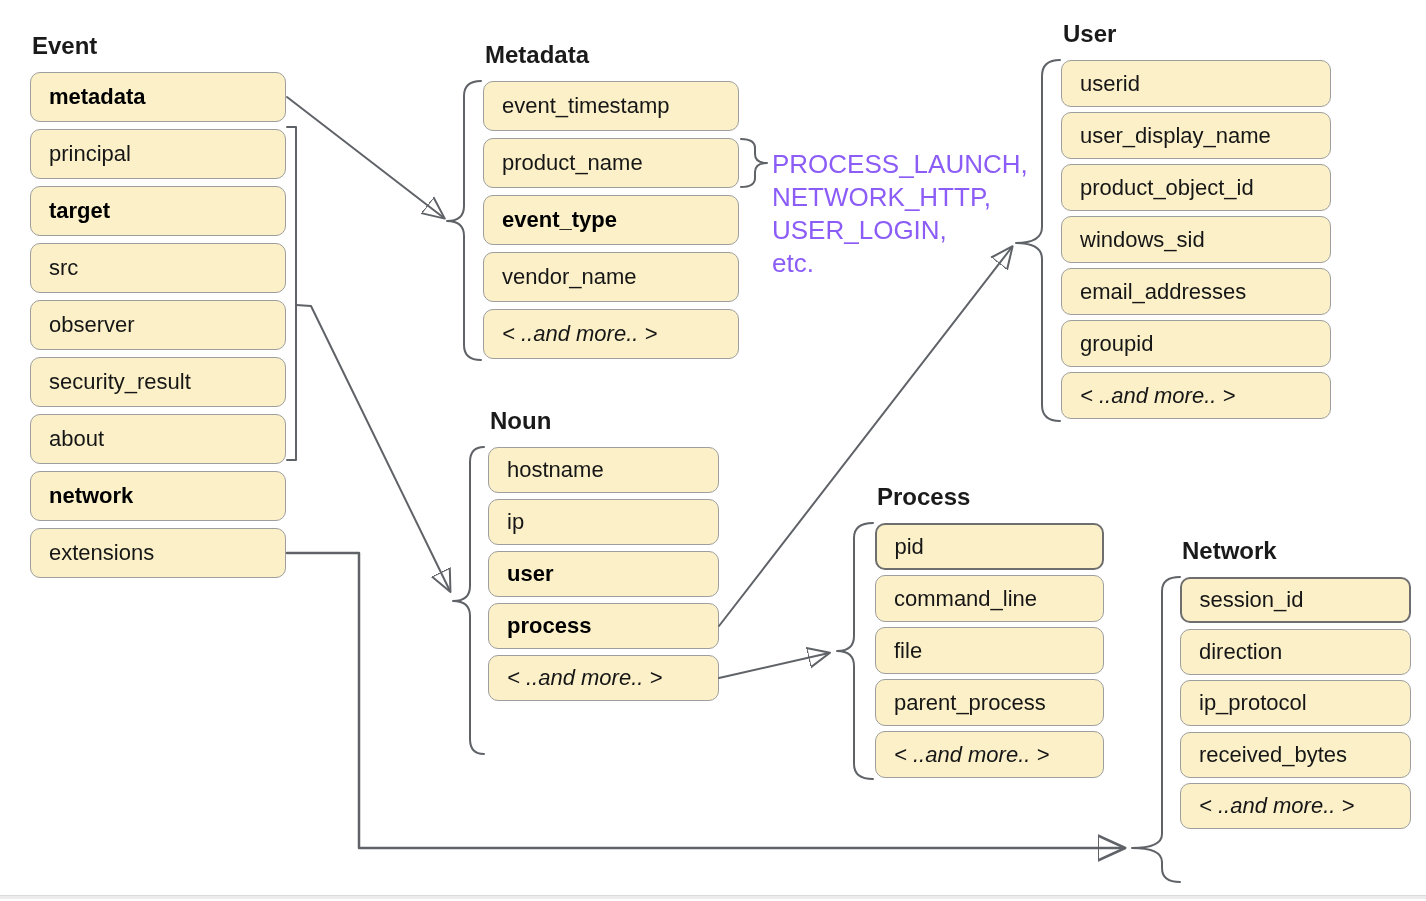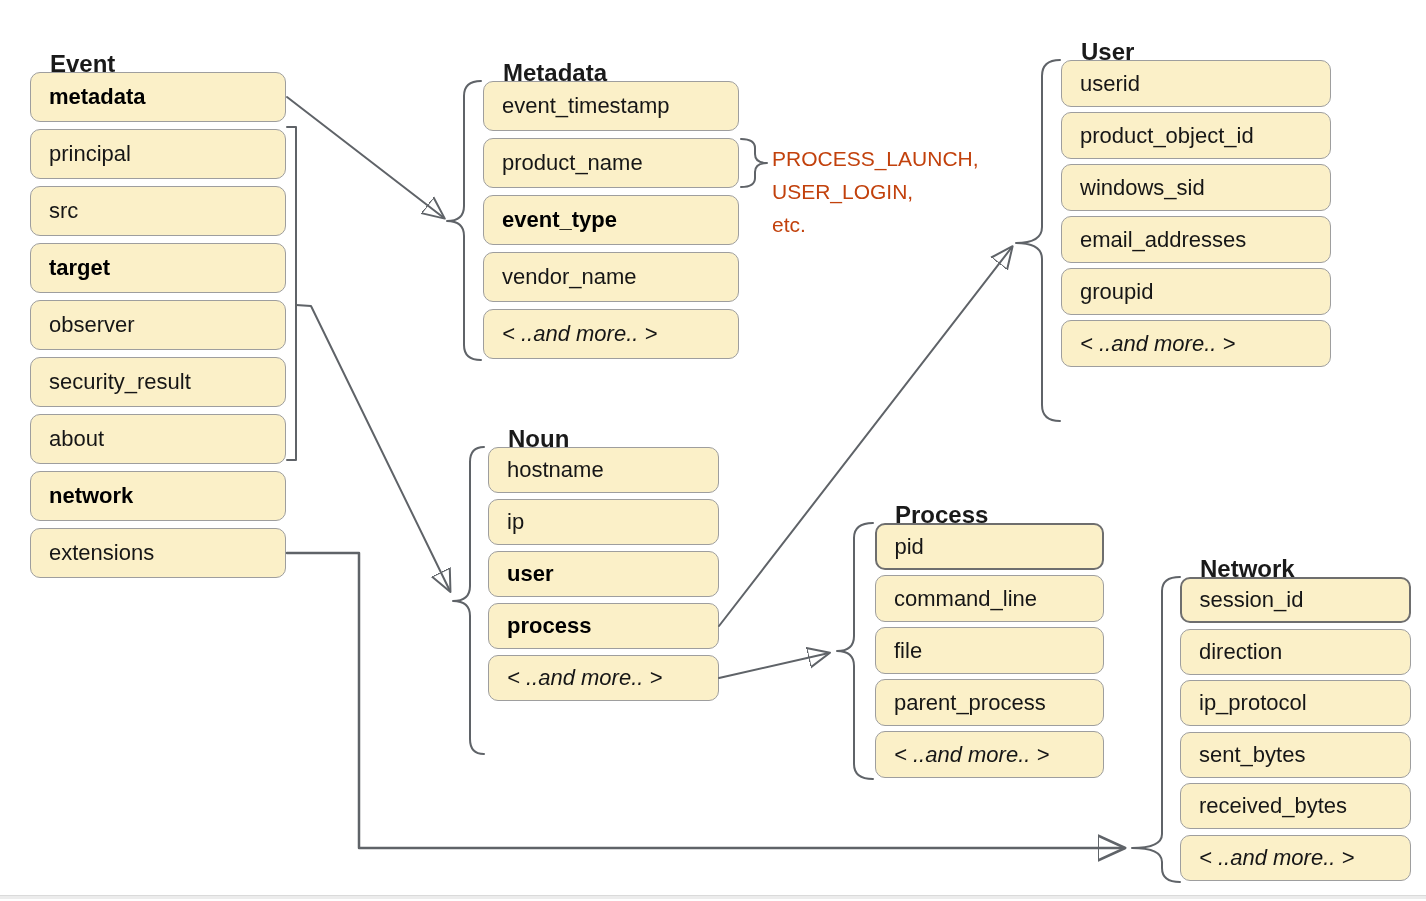--- a/index.html
+++ b/index.html
@@ -2,21 +2,21 @@
 <html><head>
 <meta charset="utf-8">
 <style>
   html,body{margin:0;padding:0;background:#fff;}
   .canvas{
     position:relative;width:1426px;height:901px;background:#ffffff;
     font-family:"Liberation Sans",sans-serif;overflow:hidden;
   }
   .group{position:absolute;}
   .gtitle{
-    position:absolute;top:-40px;left:2px;margin:18px;
+    position:absolute;top:-40px;left:2px;margin:0;
     font-size:24px;font-weight:700;color:var(--title-text);
     line-height:28px;white-space:nowrap;
   }
   .boxes{display:flex;flex-direction:column;}
   .fbox{
     box-sizing:border-box;height:var(--h);margin-bottom:var(--g);
     background:var(--box-fill);border:1.5px solid var(--box-border);
     border-radius:10px;display:flex;align-items:center;
     padding:0 14px 0 18px;font-size:22px;color:var(--label-text);
     white-space:nowrap;
@@ -24,43 +24,43 @@
   .fbox.b{font-weight:700;color:#000;}
   .fbox.i{font-style:italic;}
   .fbox.strong{border-color:#6e6e6e;border-width:2px;padding:0 13.5px 0 17.5px;}
   .g-event   {left:30px;  top:72px;  width:256px; --h:50px; --g:7px;}
   .g-metadata{left:483px; top:81px;  width:256px; --h:50px; --g:7px;}
   .g-noun    {left:488px; top:447px; width:231px; --h:46px; --g:6px;}
   .g-user    {left:1061px;top:60px;  width:270px; --h:47px; --g:5px;}
   .g-process {left:875px; top:523px; width:229px; --h:47px; --g:5px;}
   .g-network {left:1180px;top:577px; width:231px; --h:46px; --g:5.5px;}
   .annotation{
-    position:absolute;left:772px;top:142px;
-    font-size:21px;line-height:33px;color:#c2410c;
+    position:absolute;left:772px;top:148px;
+    font-size:26px;line-height:33px;color:#8b5cf6;
   }
   .annotation div{white-space:nowrap;}
   .bottom-divider{
     position:absolute;left:0;top:895px;width:1426px;height:4px;
     background:var(--divider);border-top:1px solid #dadada;box-sizing:border-box;
   }
   #overlay{position:absolute;left:0;top:0;pointer-events:none;}
   #overlay path{fill:none;stroke:var(--line);stroke-linecap:round;stroke-linejoin:round;}
 </style>
 </head>
 <body>
 
 <div class="canvas" style="--box-fill: #fbf0c8; --box-border: #9e9e9e; --line: #5f6368; --divider: #ececec; --title-text: #1a1a1a; --label-text: #161616;">
 
   <section class="group g-event">
     <h2 class="gtitle">Event</h2>
     <div class="boxes">
         <div class="fbox b">metadata</div>
         <div class="fbox">principal</div>
+        <div class="fbox b">target</div>
         <div class="fbox">src</div>
-        <div class="fbox b">target</div>
         <div class="fbox">observer</div>
         <div class="fbox">security_result</div>
         <div class="fbox">about</div>
         <div class="fbox b">network</div>
         <div class="fbox">extensions</div>
       </div>
   </section>
 
   <section class="group g-metadata">
     <h2 class="gtitle">Metadata</h2>
@@ -81,20 +81,21 @@
         <div class="fbox b">user</div>
         <div class="fbox b">process</div>
         <div class="fbox i">&lt; ..and more.. &gt;</div>
       </div>
   </section>
 
   <section class="group g-user">
     <h2 class="gtitle">User</h2>
     <div class="boxes">
         <div class="fbox">userid</div>
+        <div class="fbox">user_display_name</div>
         <div class="fbox">product_object_id</div>
         <div class="fbox">windows_sid</div>
         <div class="fbox">email_addresses</div>
         <div class="fbox">groupid</div>
         <div class="fbox i">&lt; ..and more.. &gt;</div>
       </div>
   </section>
 
   <section class="group g-process">
     <h2 class="gtitle">Process</h2>
@@ -106,28 +107,28 @@
         <div class="fbox i">&lt; ..and more.. &gt;</div>
       </div>
   </section>
 
   <section class="group g-network">
     <h2 class="gtitle">Network</h2>
     <div class="boxes">
         <div class="fbox strong">session_id</div>
         <div class="fbox">direction</div>
         <div class="fbox">ip_protocol</div>
-        <div class="fbox">sent_bytes</div>
         <div class="fbox">received_bytes</div>
         <div class="fbox i">&lt; ..and more.. &gt;</div>
       </div>
   </section>
 
   <div class="annotation">
     <div>PROCESS_LAUNCH,</div>
+    <div>NETWORK_HTTP,</div>
     <div>USER_LOGIN,</div>
     <div>etc.</div>
   </div>
 
   <svg id="overlay" width="1426" height="901" viewBox="0 0 1426 901">
     <defs>
       <marker id="ah" viewBox="0 0 12 12" refX="10.5" refY="6" markerWidth="12" markerHeight="12" orient="auto">
         <path d="M0 1 L11 6 L0 11 Z" fill="#5f6368" stroke="none"></path>
       </marker>
     </defs>

